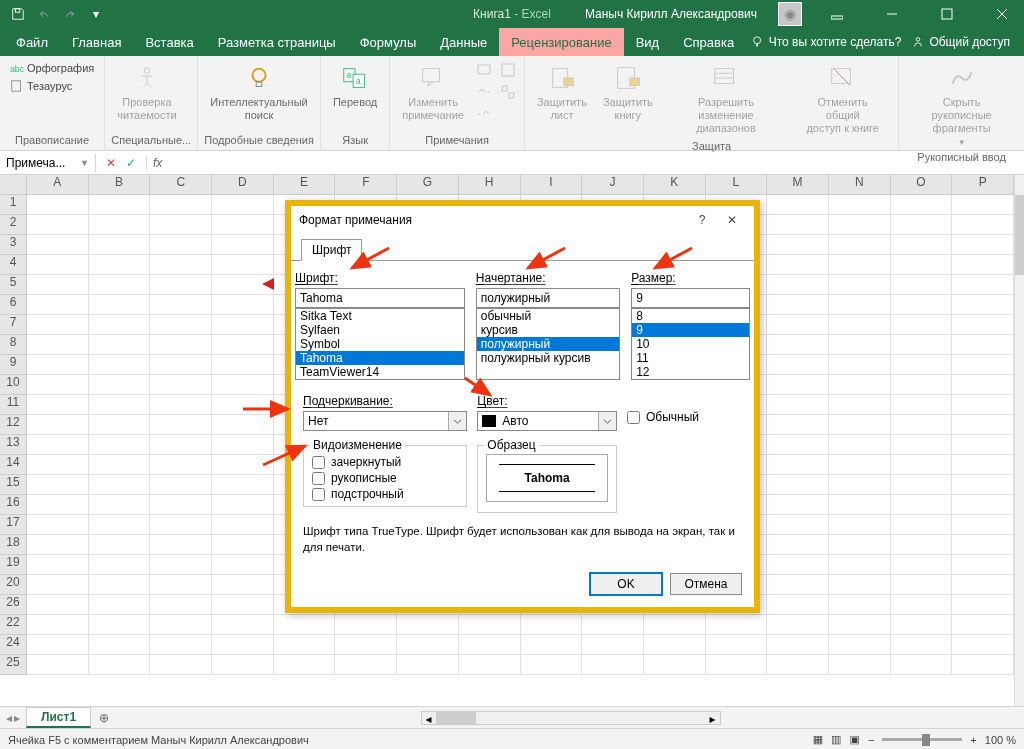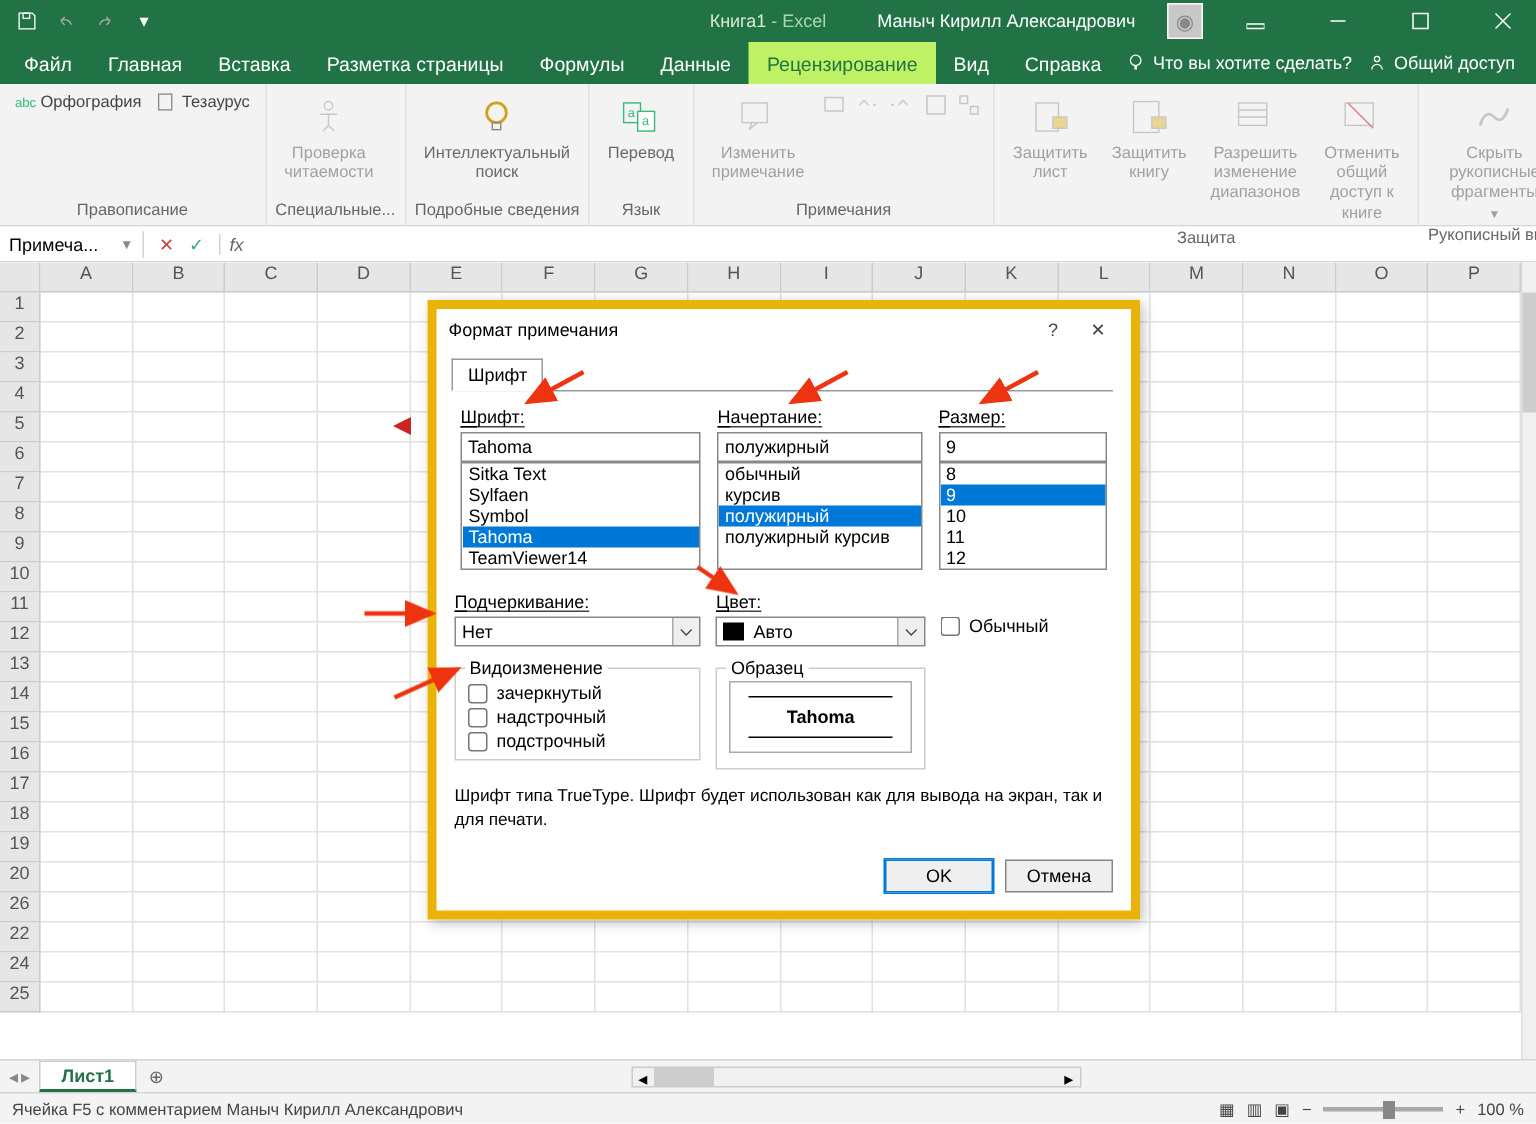--- a/index.html
+++ b/index.html
@@ -14,35 +14,35 @@
 .title-center .dim { color: #a8d8b4; }
 .title-right { margin-left: auto; display: flex; align-items: center; gap: 15px; padding-right: 2px; }
 .username { color: #fff; font-size: 12px; margin-right: 6px; }
 .avatar { width: 24px; height: 24px; background: #c8c8c8; border: 1px solid #fff; display:flex;align-items:center;justify-content:center;color:#888;font-size:14px;}
 .win-btn { width: 40px; height: 28px; display: flex; align-items: center; justify-content: center; color: #fff; font-size: 12px; }
 .win-btn svg { width: 12px; height: 12px; stroke: #fff; fill: none; stroke-width: 1; }
 
 
 .ribbon-tabs { background: #217346; height: 28px; display: flex; align-items: center; padding: 0 4px; gap: 0; }
 .ribbon-tab { color: #fff; padding: 6px 12px; font-size: 13px; height: 28px; display:flex;align-items:center;}
-.ribbon-tab.active { background: #bef264; color: #217346; }
+.ribbon-tab.active { background: #fca5a5; color: #217346; }
 .ribbon-spacer { flex: 1; }
 .tell-me { display: flex; align-items: center; color: #fff; gap: 4px; font-size: 12px; }
 .share-btn { color: #fff; padding: 0 10px; display:flex;align-items:center;gap:4px;}
 
 
 .ribbon { background: #f3f3f3; border-bottom: 1px solid #d4d4d4; height: 95px; display: flex; }
 .ribbon-group { border-right: 1px solid #e1e1e1; padding: 4px 6px; display: flex; flex-direction: column; justify-content: space-between; position: relative; }
 .ribbon-group-label { font-size: 11px; color: #666; text-align: center; margin-top: auto; white-space: nowrap; padding-top:2px;}
 .ribbon-group-body { display: flex; gap: 4px; align-items: flex-start; flex: 1; }
 .ribbon-btn-big { display: flex; flex-direction: column; align-items: center; padding: 2px 6px; color: #6a6a6a; font-size: 11px; text-align: center; line-height: 1.2; gap: 2px; }
 .ribbon-btn-big.disabled { opacity: 0.6; }
 .ribbon-icon { width: 32px; height: 32px; display: flex; align-items: center; justify-content: center; }
 .ribbon-icon svg { width: 30px; height: 30px; }
-.ribbon-small-col { display: flex; flex-direction: row; gap: 2px; text-align: center; }
+.ribbon-small-col { display: flex; flex-direction: column; gap: 2px; text-align: center; }
 .ribbon-small-item { font-size: 11px; color: #444; padding: 1px 4px; display:flex;align-items:center;gap:3px;}
 .ribbon-small-item svg { width:14px;height:14px;}
 
 
 .formula-row { height: 24px; border-bottom: 1px solid #d4d4d4; display: flex; align-items: center; background: #fff; }
 .name-box { width: 96px; border-right: 1px solid #d4d4d4; padding: 2px 6px; font-size: 12px; display:flex;align-items:center;justify-content:space-between;}
 .formula-btns { display: flex; gap: 6px; padding: 0 8px; color: #888; border-right: 1px solid #d4d4d4;}
 .formula-btns span { width: 14px; text-align: center; }
 .fx { font-style: italic; color: #666; padding: 0 6px; }
 
@@ -72,21 +72,21 @@
 .zoom-slider::after { content:""; position:absolute; left:50%; top:-4px; width:8px;height:12px;background:#888;}
 
 
 .dialog { position: absolute; left: 285px; top: 200px; width: 475px; background: #fff; border: 6px solid #eab308; box-shadow: 2px 2px 8px rgba(0,0,0,0.25); font-size: 12px; }
 .dialog-title { height: 28px; display: flex; align-items: center; padding: 0 8px; font-size: 12px; }
 .dialog-title-text { flex: 1; }
 .dialog-title-btns { display:flex; gap:2px;}
 .dialog-title-btn { width: 28px; height: 22px; display:flex;align-items:center;justify-content:center;color:#444;}
 .dialog-tabs { display: flex; padding: 4px 10px 0; }
 .dialog-tab { border: 1px solid #999; border-bottom: 1px solid #fff; padding: 3px 10px; background: #fff; position:relative;top:1px;z-index:2;}
-.dialog-body { border-top: 1px solid #999; margin: 0 12px; padding: 10px 4px; display: grid; grid-template-columns: 1fr 0.85fr 0.7fr; gap: 11px; position:relative;}
+.dialog-body { border-top: 1px solid #999; margin: 0 0; padding: 10px 4px; display: grid; grid-template-columns: 1fr 0.85fr 0.7fr; gap: 11px; position:relative;}
 .field-label { text-decoration: underline; text-decoration-color: #444; text-underline-offset: 2px; margin-bottom: 3px; display:block;}
 .field-label::first-letter { text-decoration: underline; }
 .text-input { width: 100%; border: 1px solid #888; padding: 2px 4px; font-size: 12px; font-family: inherit; height: 20px;}
 .listbox { width: 100%; border: 1px solid #888; height: 72px; overflow-y: scroll; font-size: 12px; }
 .listbox-item { padding: 0 4px; line-height: 14px; }
 .listbox-item.selected { background: #0078d7; color: #fff; }
 .row2 { display: grid; grid-template-columns: 1fr 0.85fr 0.7fr; gap: 10px; padding: 4px 12px; }
 .combo { display: flex; border: 1px solid #888; height: 20px; }
 .combo-val { flex: 1; padding: 2px 4px; }
 .combo-btn { width: 18px; background: #efefef; border-left: 1px solid #aaa; display:flex;align-items:center;justify-content:center;}
@@ -947,21 +947,21 @@
           </div>
         </div>
       <div class="groupbox" style="margin-top:14px;">
         <span class="groupbox-title">Видоизменение</span>
         <div class="checkbox-row">
             <input type="checkbox" style="">
             <span>зачеркнутый</span>
           </div>
         <div class="checkbox-row">
             <input type="checkbox" style="">
-            <span>надстрочный</span>
+            <span>рукописные</span>
           </div>
         <div class="checkbox-row">
             <input type="checkbox" style="">
             <span>подстрочный</span>
           </div>
       </div>
     </div>
     <div>
       <span class="field-label">Цвет:</span>
       <div class="combo color-combo">

